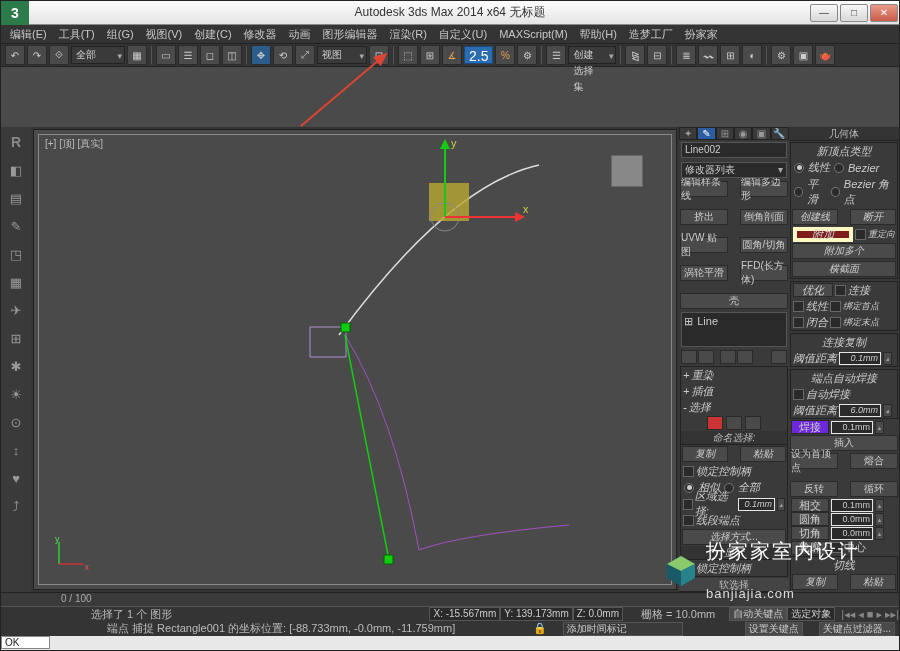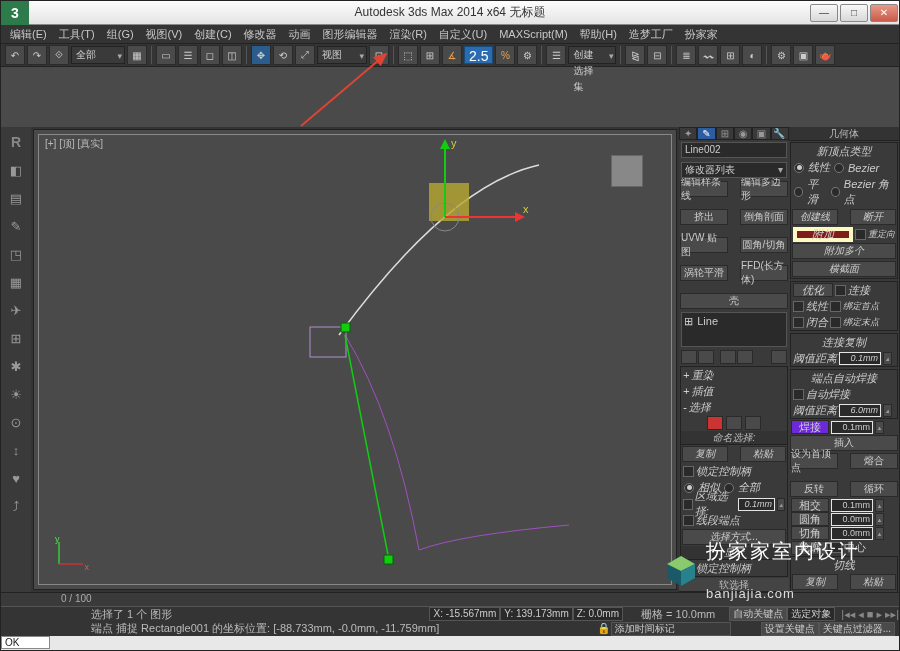--- a/index.html
+++ b/index.html
@@ -53,21 +53,21 @@
 .roll-row .val { width:42px; height:13px; background:#2a2a2a; border:1px solid #e5e5e5; font-size:9px; line-height:11px; padding:0 2px; text-align:right; }
 .roll-row .sp { width:9px; height:13px; background:#4a4a4a; border:1px solid #2a2a2a; font-size:7px; line-height:11px; text-align:center; color:#999; }
 .chk { width:11px; height:11px; border:1px solid #666; background:#2a2a2a; display:inline-flex; align-items:center; justify-content:center; font-size:8px; color:#ddd; }
 .radio-row { display:flex; padding:1px 3px; gap:4px; color:#ccc; font-size:10px; align-items:center; }
 .radio { width:10px; height:10px; border:1px solid #777; border-radius:50%; background:#2a2a2a; display:inline-flex; align-items:center; justify-content:center; }
 .radio.on::after { content:""; width:5px; height:5px; background:#ccc; border-radius:50%; }
 .timeline { height:14px; background:#3a3a3a; border-top:1px solid #222; position:relative; }
 .timeline .tl-label { position:absolute; left:60px; top:0; color:#aaa; font-size:10px; }
 .statusbar { height:30px; background:#343434; border-top:1px solid #555; display:flex; flex-direction:column; }
 .status-top { height:14px; display:flex; align-items:center; color:#bbb; font-size:10px; }
-.status-bot { height:16px; display:flex; align-items:center; color:#bbb; font-size:10px; gap:0; padding:0 4px; }
+.status-bot { height:16px; display:flex; align-items:center; color:#bbb; font-size:10px; gap:16px; padding:0 4px; }
 .coord { background:#2a2a2a; border:1px solid #555; padding:0 3px; height:14px; line-height:12px; color:#ccc; font-size:10px; }
 .okbar { height:14px; background:#e8e8e8; }
 .okbar span { background:#fff; border:1px solid #888; padding:0 30px 0 3px; font-size:10px; color:#222; }
 .arrow { position:absolute; top:50px; left:290px; width:100px; height:80px; pointer-events:none; z-index:50; }
 .watermark { position:absolute; right:40px; bottom:50px; color:#fff; z-index:40; display:flex; align-items:center; gap:8px; pointer-events:none; }
 .watermark .cube { width:34px; height:34px; position:relative; }
 .watermark .txt { display:flex; flex-direction:column; }
 .watermark .t1 { font-size:20px; font-weight:300; letter-spacing:2px; }
 .watermark .t2 { font-size:13px; color:#ddd; letter-spacing:1px;margin-top:21px; }
 </style>

